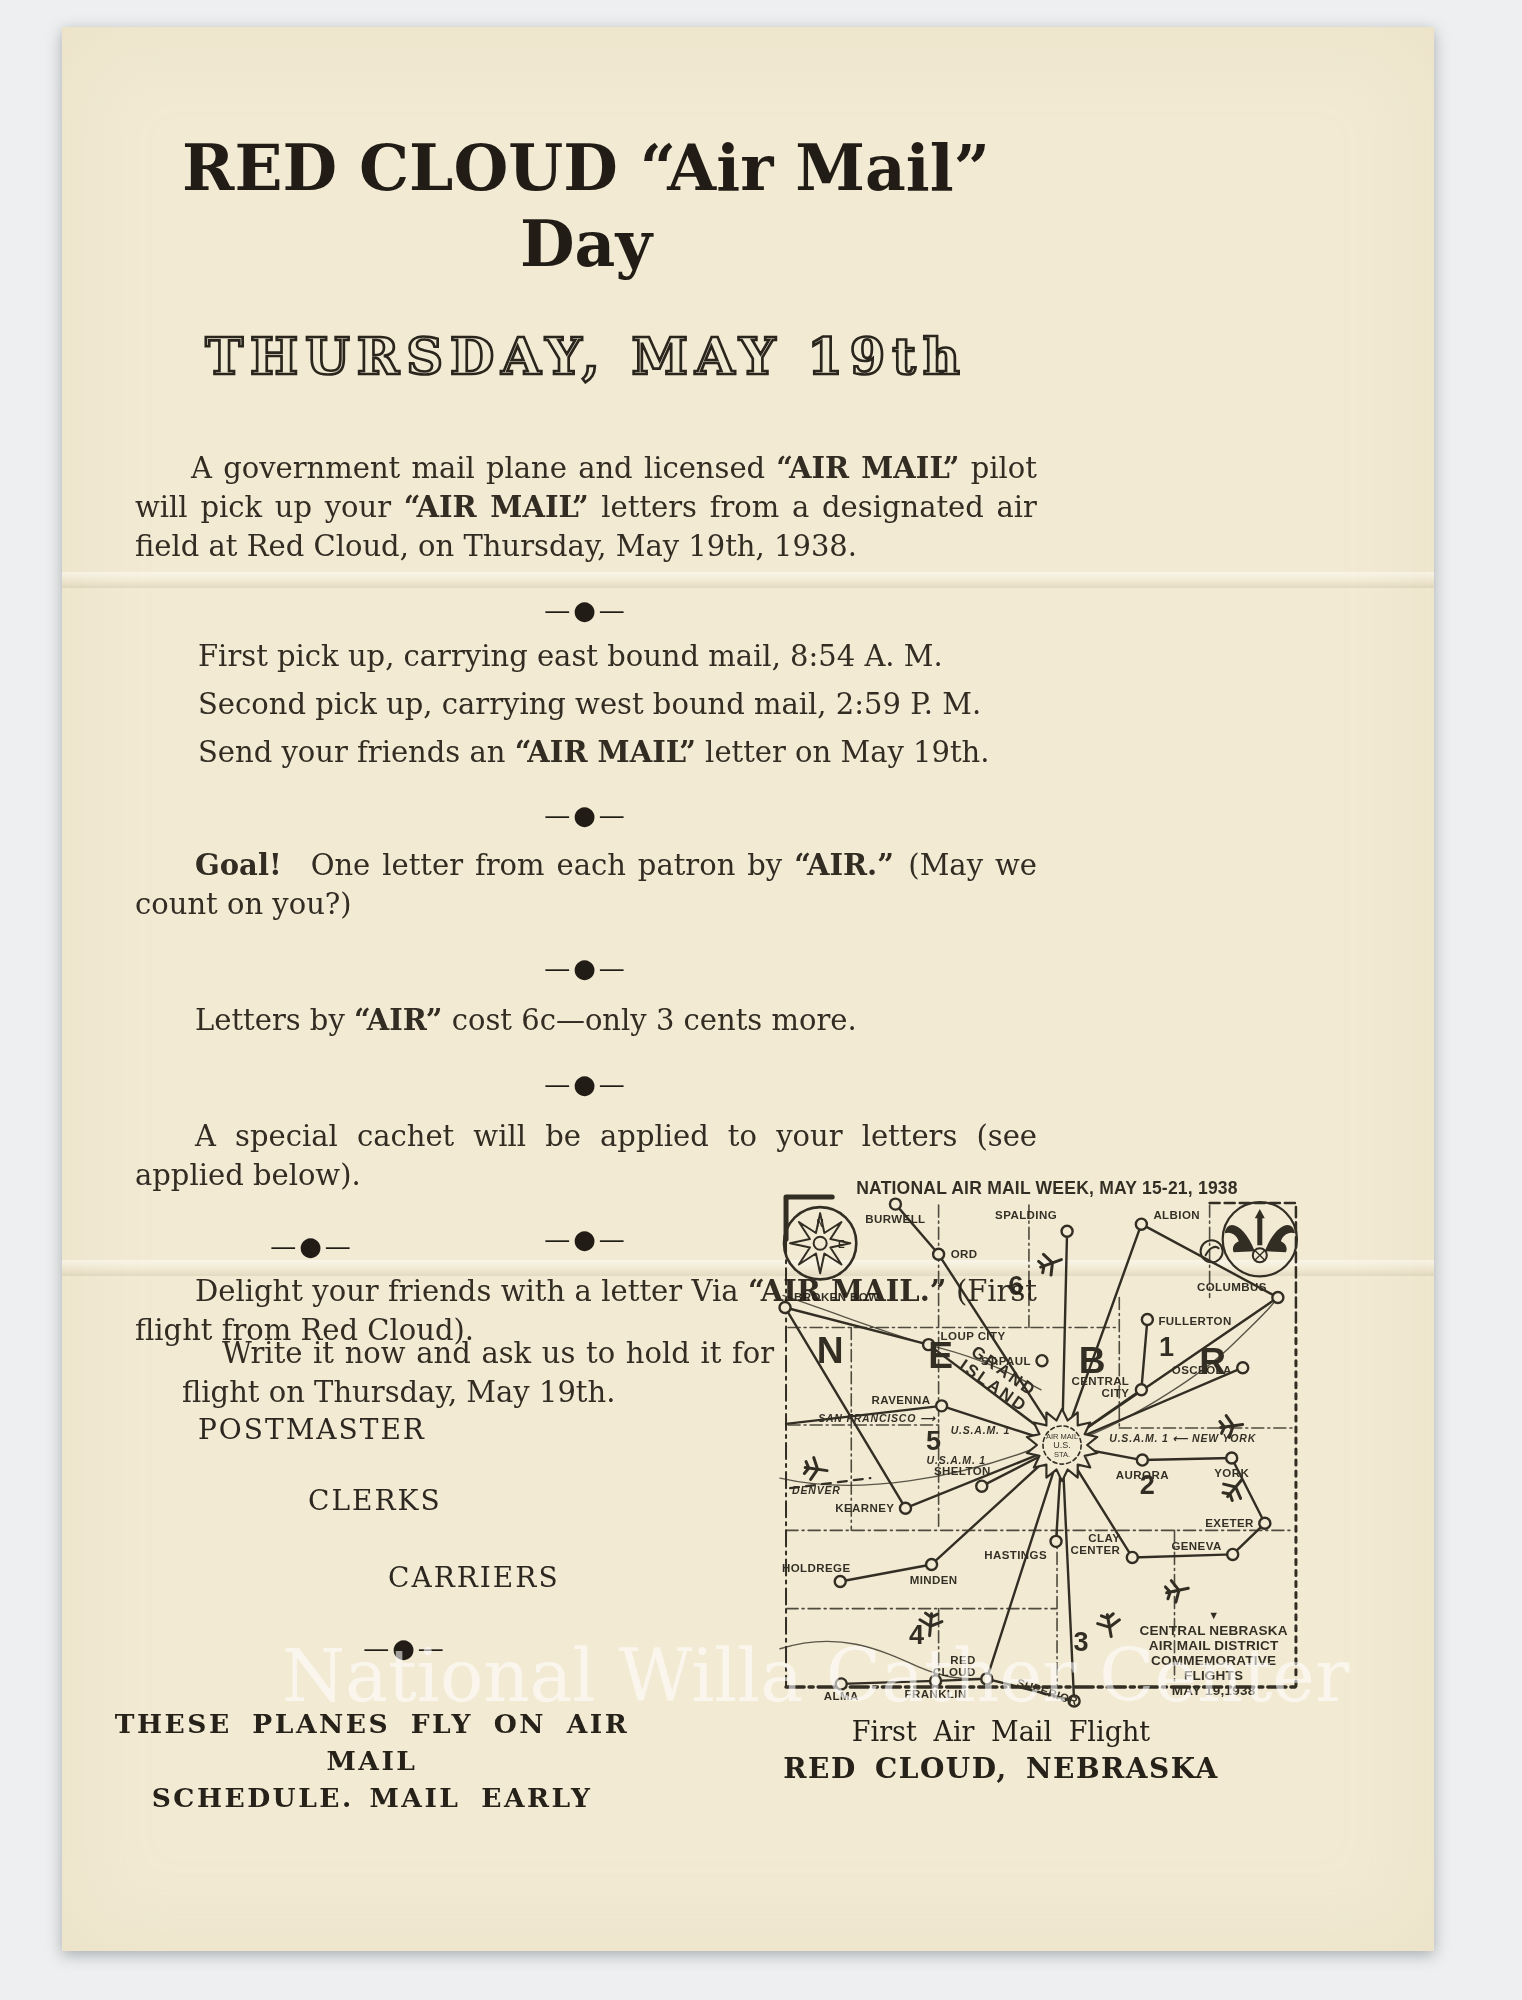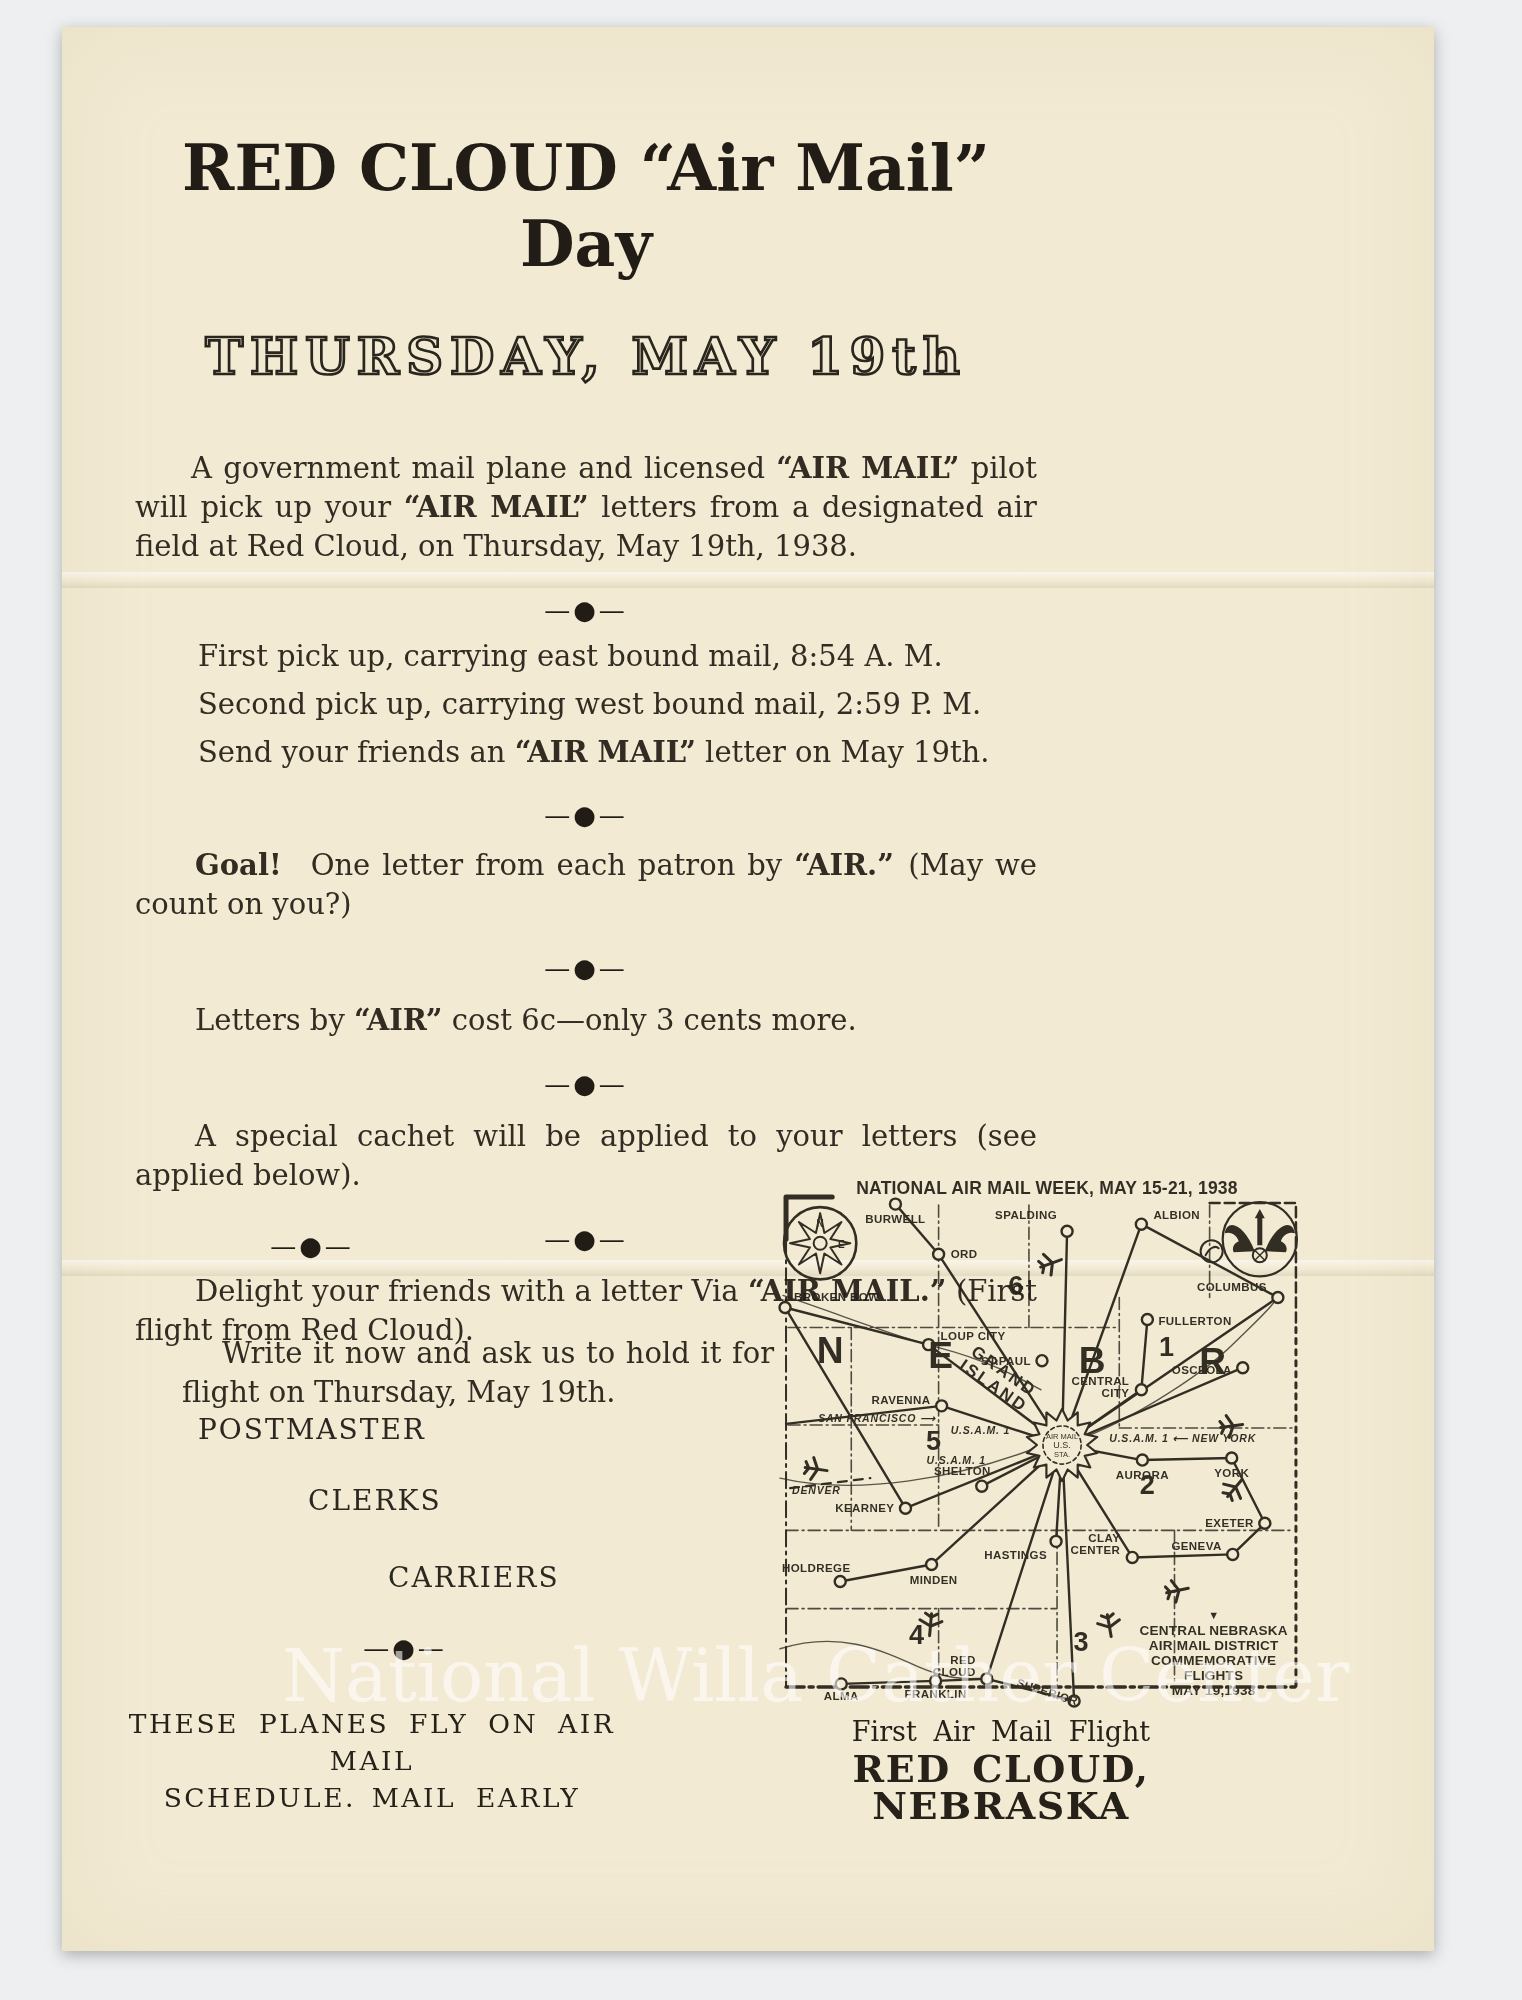--- a/index.html
+++ b/index.html
@@ -42,28 +42,28 @@
   .cost{margin-top:18px;}
   .dv4{margin-top:18px;}
   .cachet{margin-top:18px;}
   .dv5{margin-top:24px;}
   .delight{margin-top:18px;}
   .abs{position:absolute;}
   .write{left:120px;top:1278px;width:592px;text-indent:40px;}
   .role{font-size:28px;letter-spacing:2px;color:#2c2720;}
   .schedule{
     left:30px;top:1678px;width:560px;text-align:center;
-    font-size:26.5px;font-weight:400;line-height:37px;
+    font-size:26.5px;font-weight:700;line-height:37px;
     letter-spacing:2.5px;word-spacing:9px;color:#26221a;
   }
   .caption{
     left:656px;top:1686px;width:566px;text-align:center;color:#26221a;line-height:37px;
   }
   .cap1{font-size:27px;font-weight:400;word-spacing:8px;}
-  .cap2{font-size:38px;font-weight:700;letter-spacing:1.5px;word-spacing:7px;}
+  .cap2{font-size:28px;font-weight:700;letter-spacing:1.5px;word-spacing:7px;}
   .watermark{
     left:220px;top:1600px;white-space:nowrap;z-index:6;pointer-events:none;
     font-size:72px;color:rgba(255,255,255,.58);letter-spacing:0;margin-top:7px;
   }
   #map-svg{position:absolute;left:716px;top:1150px;}
   #map-svg *{stroke-linecap:round;stroke-linejoin:round;}
   #map-svg text{font-family:"Liberation Sans",sans-serif;fill:#231f16;}
   #map-svg .stroke{stroke:#231f16;fill:none;}
   #map-svg .route{stroke:#231f16;stroke-width:2.4;}
   #map-svg .county{stroke:#231f16;stroke-width:1.6;stroke-dasharray:12 4 2 4;opacity:.85;}

